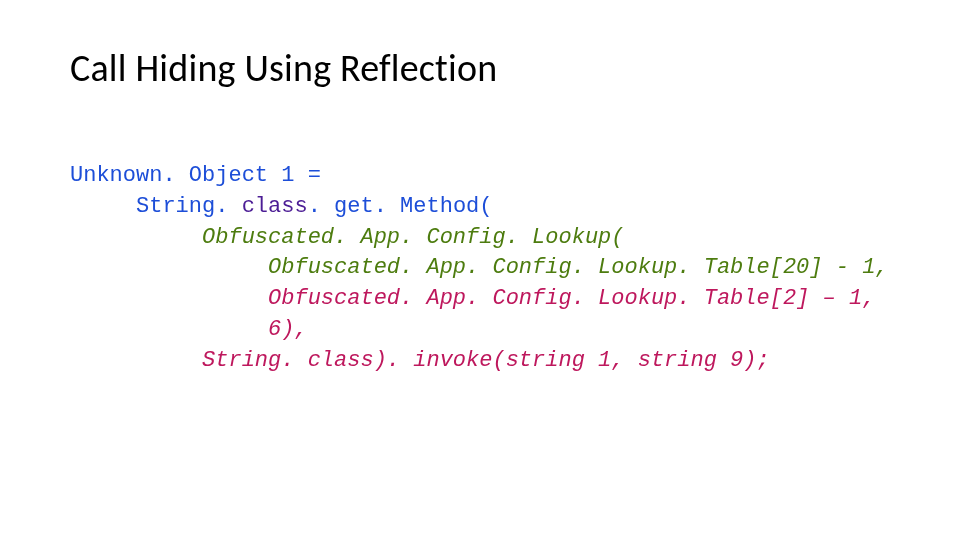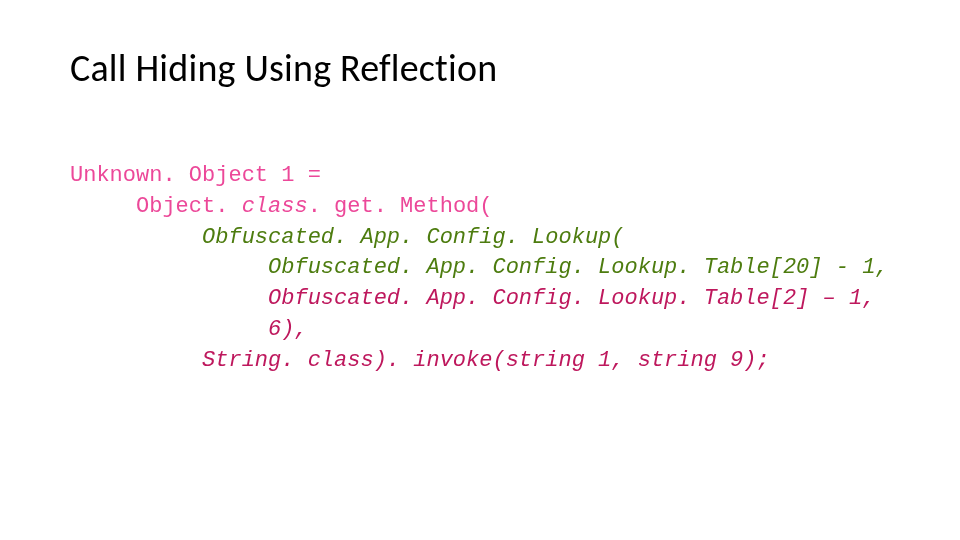--- a/index.html
+++ b/index.html
@@ -26,31 +26,31 @@
       letter-spacing: 0.2px;
     }
     pre.code {
       margin: 0;
       font-family: "Courier New", Courier, monospace;
       font-size: 22px;
       line-height: 1.4;
       color: #000000;
       white-space: pre;
     }
-    .normal { color: #ec4899; font-style: normal; }
+    .normal { color: #1d4ed8; font-style: normal; }
     .ital   { font-style: italic; color: #4d7c0f; }
     .ital2  { font-style: italic; color: #be185d; }
-    .kw     { font-style: italic; color: #ec4899; }
+    .kw     { color: #4c1d95; }
   </style>
 </head>
 <body>
 
 <div class="slide">
   <h1 class="title">Call Hiding Using Reflection</h1>
 
   <pre class="code"><span class="normal">Unknown. Object 1 =</span>
-<span class="normal">     Object. </span><span class="kw">class</span><span class="normal">. get. Method(</span>
+<span class="normal">     String. </span><span class="kw">class</span><span class="normal">. get. Method(</span>
 <span class="ital">          Obfuscated. App. Config. Lookup(</span>
 <span class="ital">               Obfuscated. App. Config. Lookup. Table[20] - 1,</span>
 <span class="ital2">               Obfuscated. App. Config. Lookup. Table[2] – 1,</span>
 <span class="ital2">               6),</span>
 <span class="ital2">          String. class). invoke(string 1, string 9);</span></pre>
 </div>
 
 </body></html>

